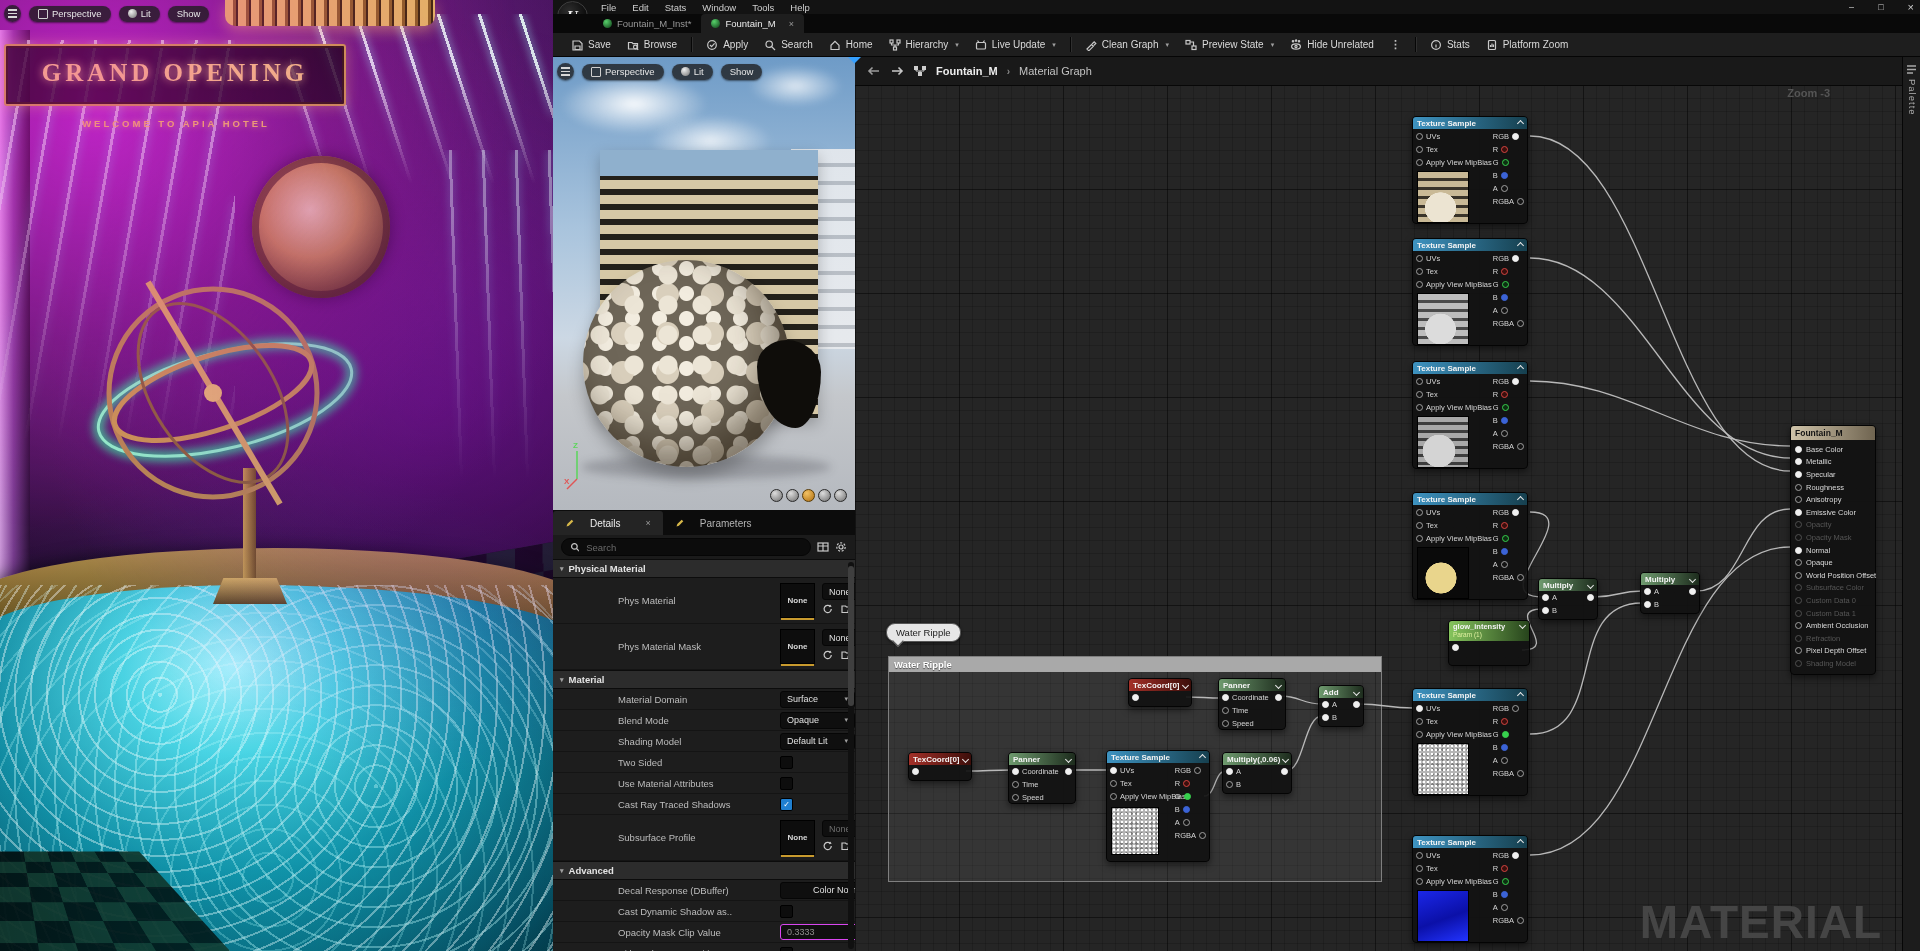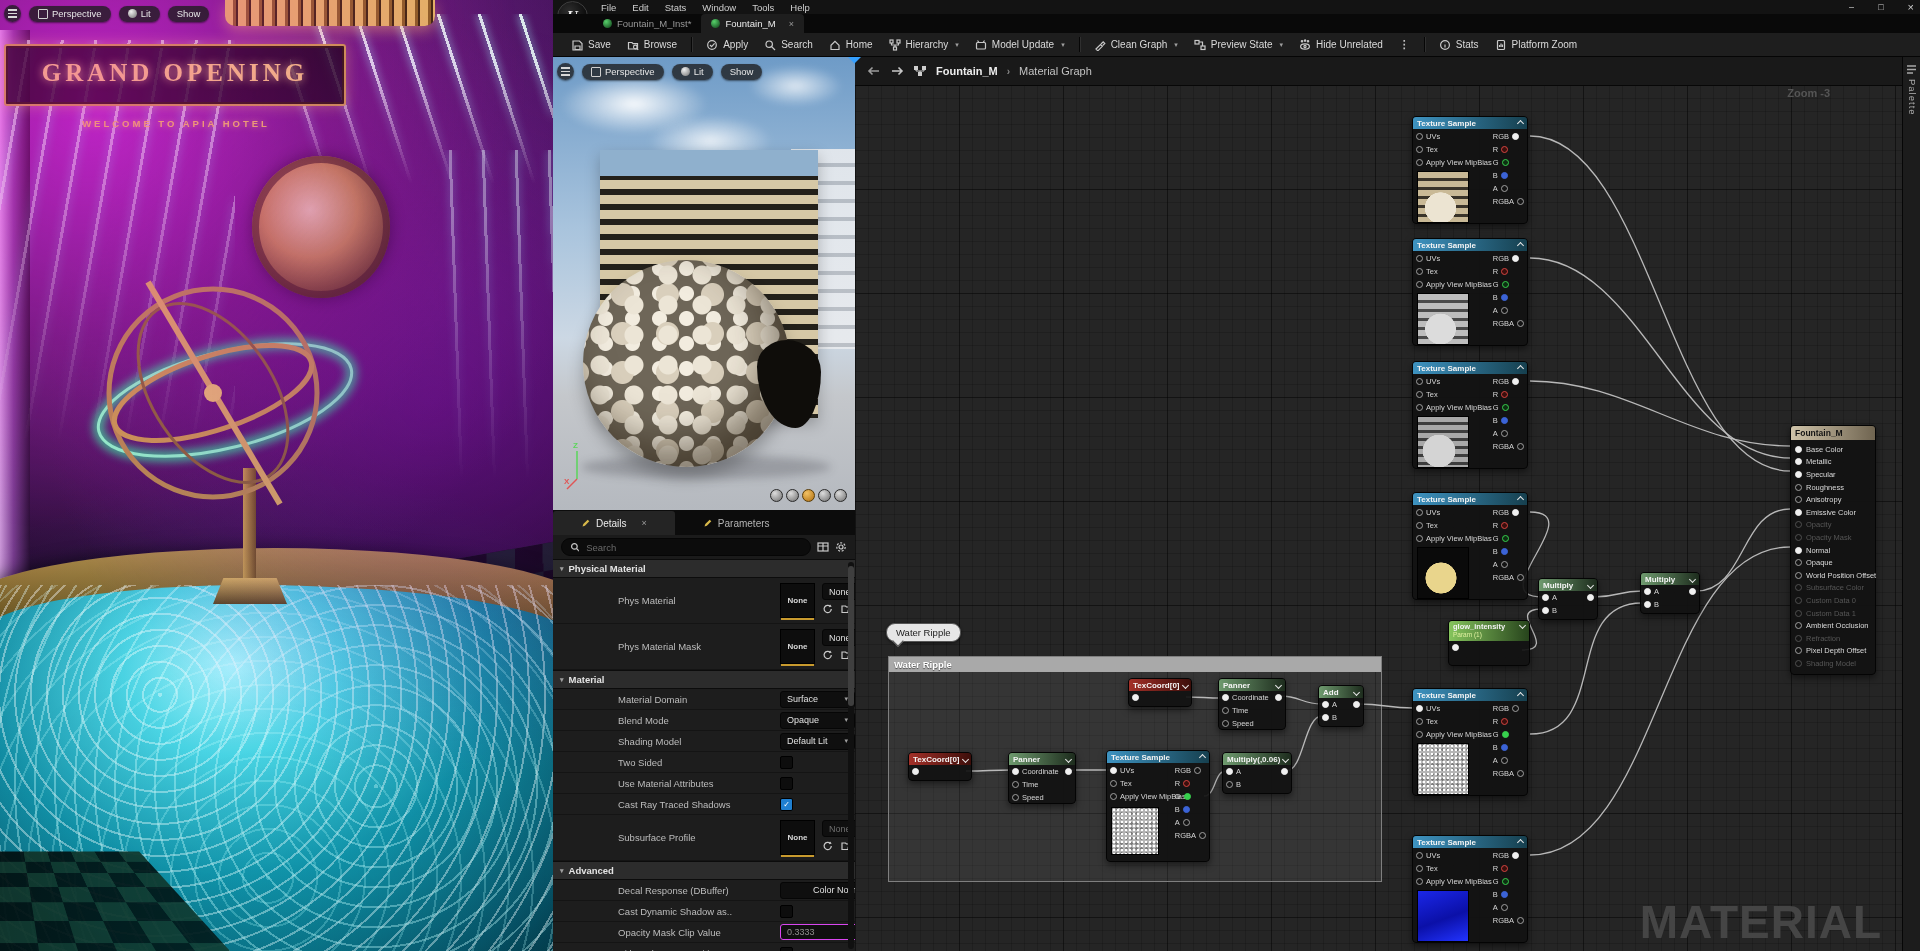--- a/index.html
+++ b/index.html
@@ -125,21 +125,21 @@
   .pv-corner{position:absolute;right:0;top:0;border-top:7px solid #35a0ff;border-left:7px solid transparent;}
   .meshsel{position:absolute;right:8px;bottom:8px;display:flex;gap:3px;align-items:center;}
   .mball{width:11px;height:11px;border-radius:50%;background:radial-gradient(circle at 35% 30%,#dcdcdc,#6f6f6f);
      border:1px solid #2a2a2a;}
   .mball.sel{background:radial-gradient(circle at 35% 30%,#f2c164,#b06f10);border-color:#5a3c05;}
   .axis-label{font-size:8px;font-weight:700;}
 
   
   #details{position:absolute;left:553px;top:510px;width:302px;height:441px;background:#151515;overflow:hidden;}
   .dtabs{display:flex;height:25px;background:#0c0c0c;align-items:flex-end;}
-  .dtab{display:flex;align-items:center;gap:5px;height:24px;padding:0 28px;font-size:10px;color:#b4b4b4;}
+  .dtab{display:flex;align-items:center;gap:15px;height:24px;padding:0 12px;font-size:10px;color:#b4b4b4;}
   .dtab.active{background:#242424;color:#ececec;border-radius:3px 3px 0 0;}
   .dtab .tclose{color:#9a9a9a;margin-left:10px;font-size:9px;}
   .dsearch{display:flex;align-items:center;gap:6px;height:24px;padding:0 8px;background:#1b1b1b;}
   .dsearch .sfield{flex:1;display:flex;align-items:center;gap:5px;height:16px;background:#0c0c0c;
      border-radius:9px;padding:0 8px;border:1px solid #060606;}
   .dsearch input{background:transparent;border:none;outline:none;color:#cfcfcf;font-size:9.5px;width:100%;}
   .dsearch input::placeholder{color:#6a6a6a;}
   .dsection{display:flex;align-items:center;gap:5px;height:17px;background:#2c2c2c;color:#e4e4e4;
      font-size:9.5px;font-weight:700;padding:0 7px;border-top:1px solid #0c0c0c;border-bottom:1px solid #0c0c0c;}
   .dsection .arr{color:#9f9f9f;font-size:7px;}
@@ -385,21 +385,21 @@
             <rect x="4.5" y="8" width="3" height="3"></rect>
             <path d="M2.5 4v2h7V4M6 6v2"></path>
           </svg>
         <span>Hierarchy</span>
         </div>
       <div class="tbtn caret">
         <svg class="ticon" width="12" height="12">
             <rect x="1.5" y="3.5" width="9" height="6.5" rx="1"></rect>
             <path d="M4 3.5L2.5 1.5M8 3.5l1.5-2"></path>
           </svg>
-        <span>Model Update</span>
+        <span>Live Update</span>
         </div>
       <div class="tsep"></div>
       <div class="tbtn caret">
         <svg class="ticon" width="12" height="12">
             <path d="M2 10l4.5-4.5 1.8 1.8L3.8 11.8z"></path>
             <path d="M7 5l2.2-2.2 1.6 1.6L8.6 6.6"></path>
           </svg>
         <span>Clean Graph</span>
         </div>
       <div class="tbtn caret">

